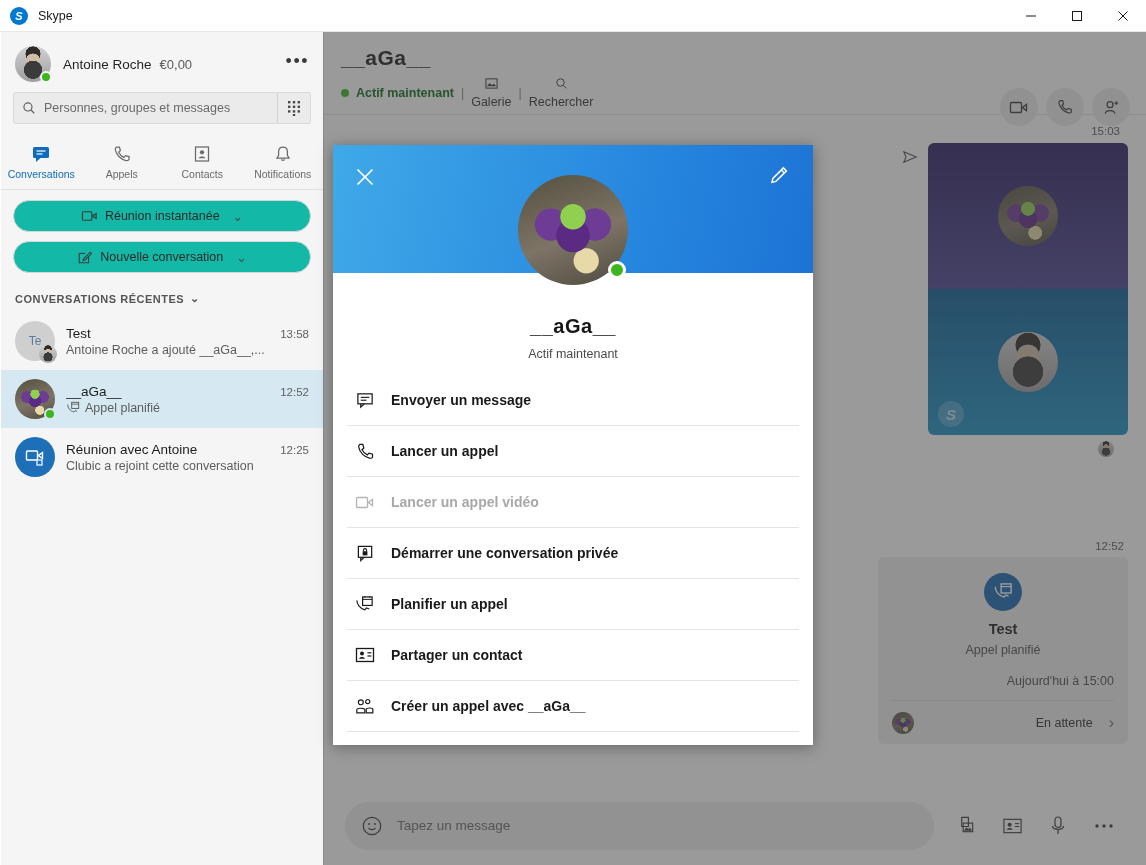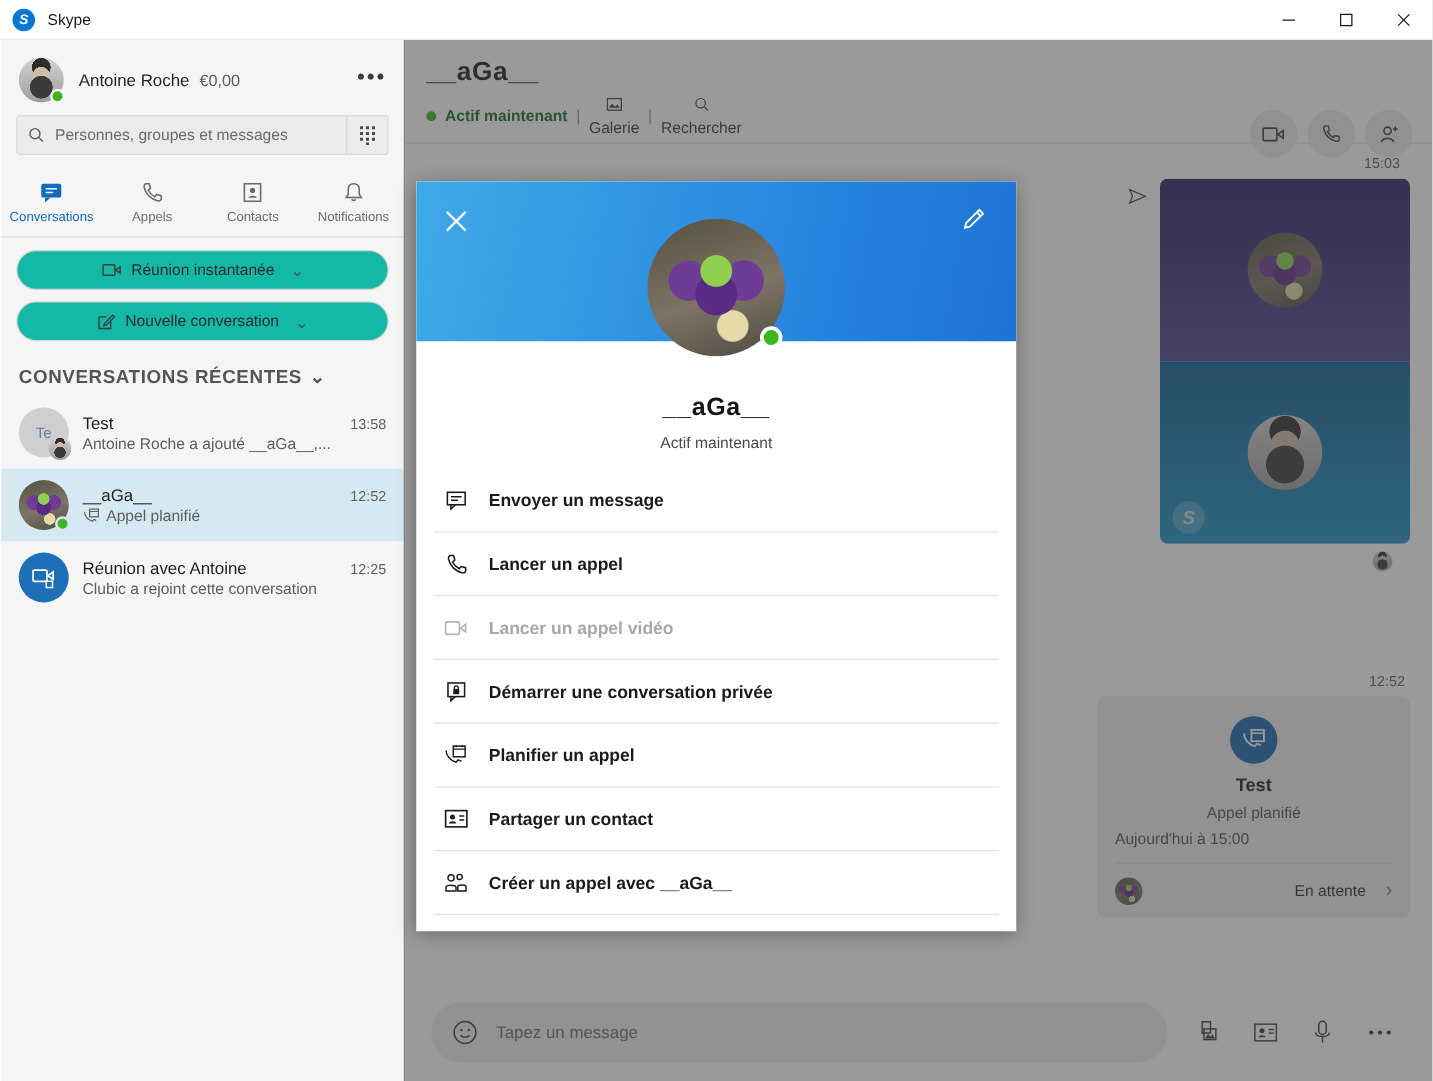--- a/index.html
+++ b/index.html
@@ -99,21 +99,21 @@
   .act-btn {
     height: 32px; border: 1px solid #d6d6d6; border-radius: 16px;
     background: #14b8a6;
     display: flex; align-items: center; justify-content: center; gap: 7px;
     font-size: 12.5px; color: #2b2b2b; margin-bottom: 9px;
   }
   .act-btn .chev { margin-left: 6px; color: #4a4a4a; }
 
   .sec-head {
     padding: 8px 14px 7px;
-    font-size: 15px; font-weight: bold; letter-spacing: .5px;
+    font-size: 11px; font-weight: bold; letter-spacing: .5px;
     color: #555; display: flex; align-items: center; gap: 6px;
   }
 
   .conv {
     display: flex; align-items: center; gap: 11px;
     padding: 10px 14px; height: 58px; position: relative;
   }
   .conv.selected { background: #d6e8f2; }
   .conv-body { flex: 1; min-width: 0; }
   .conv-top { display: flex; align-items: baseline; }
@@ -180,21 +180,21 @@
 
   .card-wrap { position: absolute; right: 18px; top: 425px; width: 250px; }
   .card-time { text-align: right; font-size: 11.5px; color: #5b5b5b; margin-bottom: 5px; padding-right: 4px; }
   .call-card { background: #efefef; border-radius: 6px; padding: 16px 14px 0; }
   .card-ico {
     width: 38px; height: 38px; border-radius: 50%; background: #1668b0;
     display: flex; align-items: center; justify-content: center; margin: 0 auto;
   }
   .card-title { text-align: center; font-size: 14.5px; font-weight: bold; color: #1a1a1a; margin-top: 10px; }
   .card-sub { text-align: center; font-size: 12.5px; color: #4e4e4e; margin-top: 6px; }
-  .card-date { text-align: left; font-size: 12.5px; color: #4e4e4e; margin-top: 7px; padding-bottom: 12px; }
+  .card-date { text-align: right; font-size: 12.5px; color: #4e4e4e; margin-top: 17px; padding-bottom: 12px; }
   .card-foot {
     border-top: 1px solid #d8d8d8; display: flex; align-items: center;
     height: 44px; gap: 8px;
   }
   .card-foot .av-22 { width: 22px; height: 22px; border-radius: 50%; background-size: cover; }
   .card-status { margin-left: auto; font-size: 12.5px; color: #2b2b2b; }
   .card-arrow { color: #6e6e6e; margin-left: 8px; }
 
   .composer {
     position: absolute; left: 0; bottom: 0; width: 823px; height: 79px;

